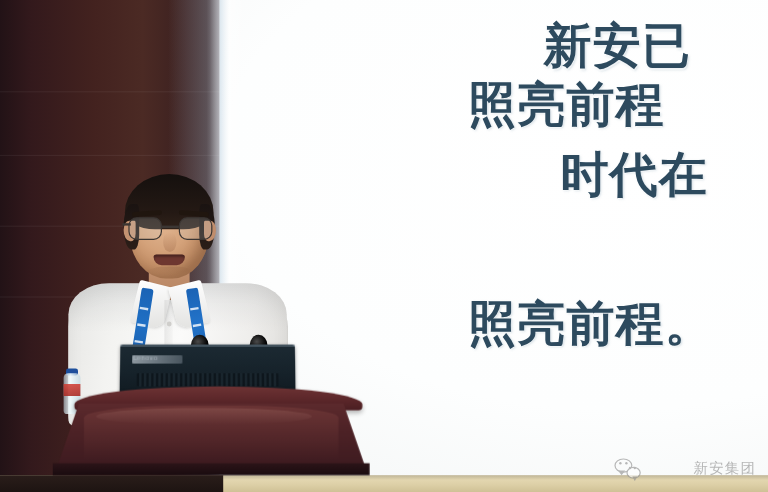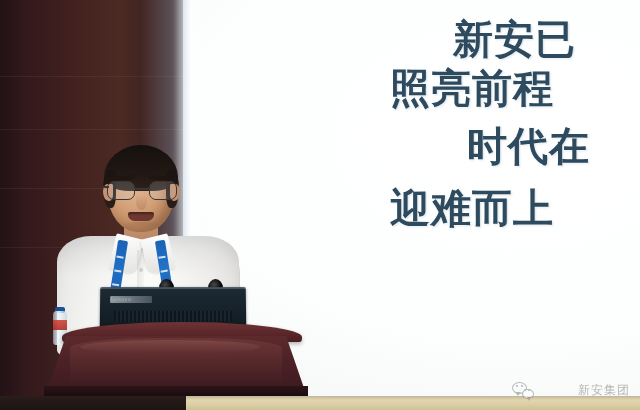--- a/index.html
+++ b/index.html
@@ -372,21 +372,21 @@
     <div class="wall-glow"></div>
   </div>
 
   <div class="screen"></div>
   <div class="screen-edge-l"></div>
 
   <div class="slide-text">
     <div class="slide-line L1">新安已</div>
     <div class="slide-line L2">照亮前程</div>
     <div class="slide-line L3">时代在</div>
-    <div class="slide-line L4">迎难而上</div>
+    <div class="slide-line L5">照亮前程。</div>
   </div>
 
   <div class="bleed"></div>
 
   <div class="person">
     <div class="arm-l"></div>
     <div class="arm-r"></div>
 
     <div class="torso"></div>
     <div class="shoulder-shadow"></div>

